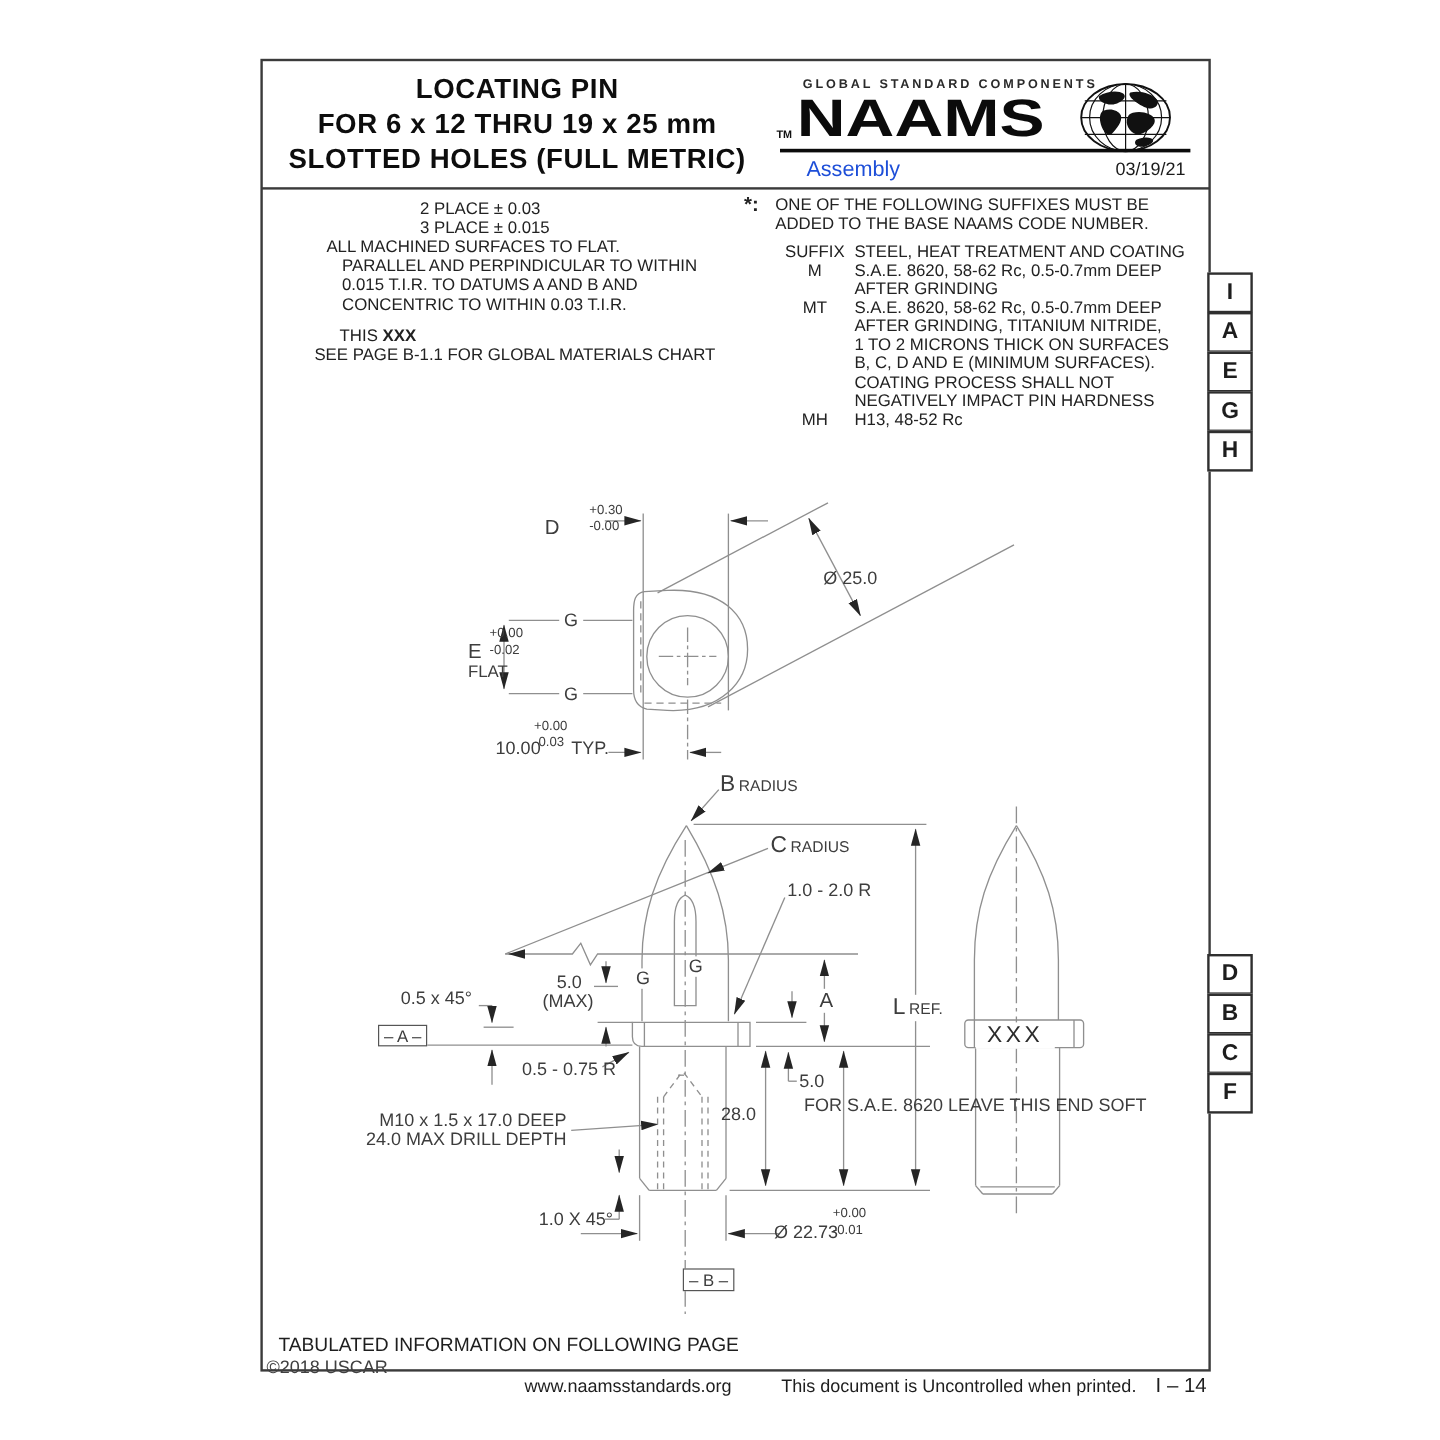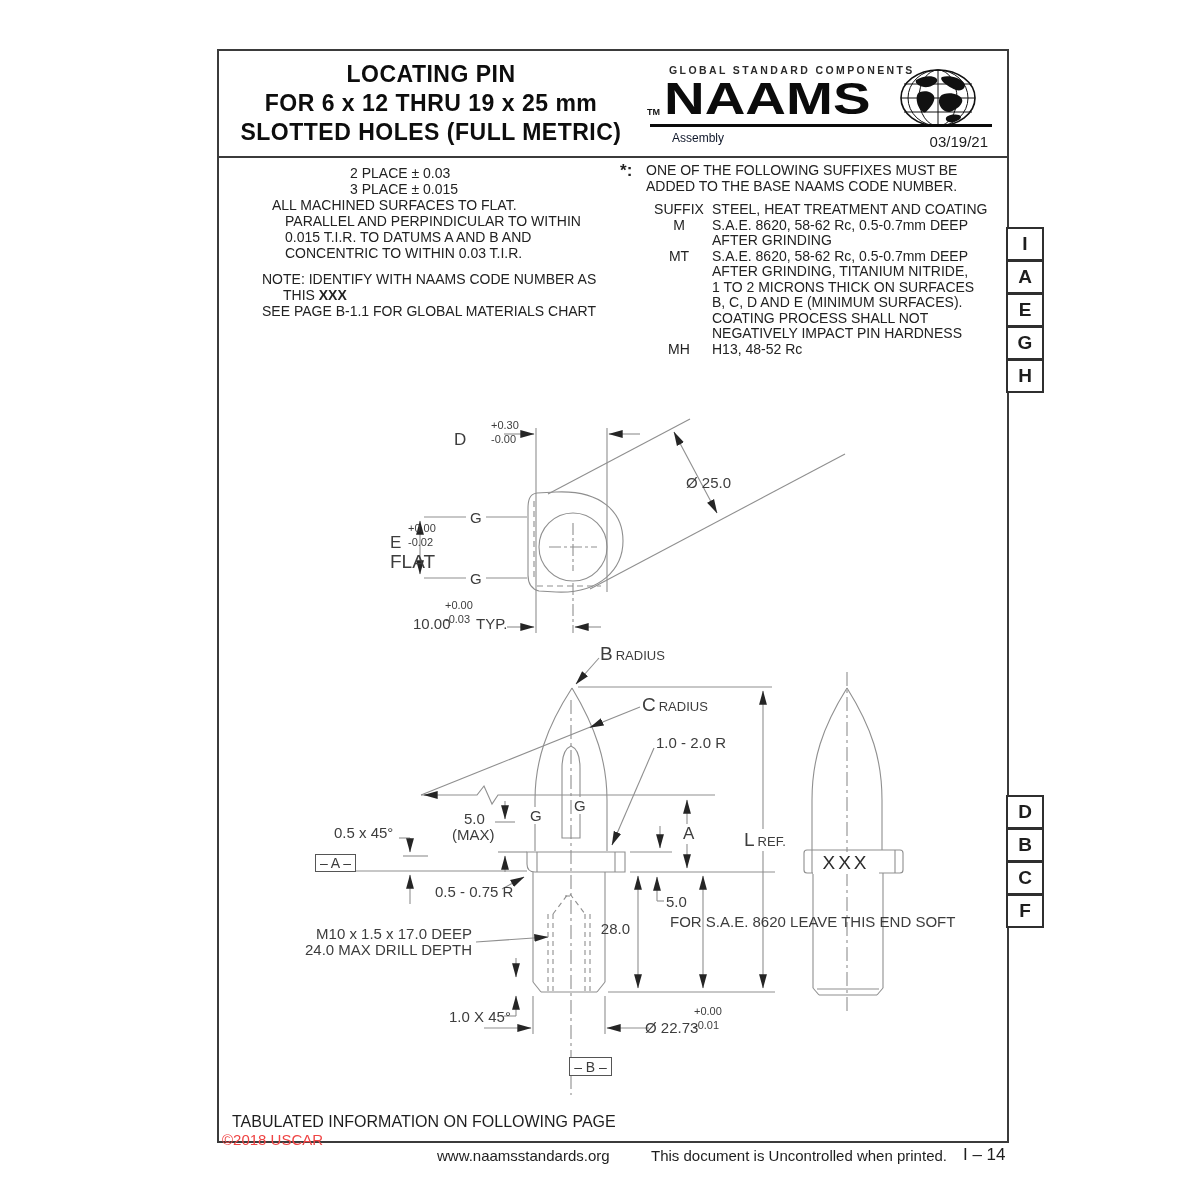--- a/index.html
+++ b/index.html
@@ -11,21 +11,21 @@
   #header-divider{position:absolute;left:218px;top:156px;width:790px;height:2px;background:#3b3b3b;}
   
   #title-block{position:absolute;left:228px;top:60px;width:406px;text-align:center;
         font-weight:bold;font-size:23px;line-height:29px;color:#0d0d0d;letter-spacing:.5px;}
   #brand-tagline{position:absolute;left:669px;top:64px;font-size:10.5px;font-weight:bold;
         letter-spacing:2.4px;color:#2a2a2a;}
   #brand-tm{position:absolute;left:647px;top:107px;font-size:9px;font-weight:bold;color:#111;}
   #brand-name{position:absolute;left:664px;top:74px;font-size:44px;font-weight:bold;color:#0b0b0b;
         transform:scaleX(1.28);transform-origin:left top;letter-spacing:0px;}
   #brand-underline{position:absolute;left:650px;top:124px;width:342px;height:3px;background:#0b0b0b;}
-  #brand-division{position:absolute;left:672px;top:131px;font-size:12px;color:#0f172a;}
+  #brand-division{position:absolute;left:672px;top:131px;font-size:18px;color:#1d4ed8;}
   #brand-date{position:absolute;left:900px;top:133px;width:88px;text-align:right;font-size:15px;color:#1b1b1b;}
   #globe{position:absolute;left:898px;top:68px;}
   
   #left-notes{position:absolute;left:262px;top:165px;width:390px;font-size:14px;line-height:16px;color:#222;}
   .tol-item{margin-left:88px;}
   .ind10{margin-left:10px;} .ind23{margin-left:23px;} .ind21{margin-left:21px;} .gap10{height:10px;}
   #suffix-block{position:absolute;left:620px;top:163px;width:386px;font-size:14px;line-height:15.5px;color:#222;}
   .suf-intro{display:flex;}
   .suf-star{width:26px;font-weight:bold;font-size:17px;}
   .suf-table{margin-left:26px;margin-top:8px;}
@@ -33,35 +33,35 @@
   .suf-c1{width:66px;text-align:center;flex:0 0 66px;}
   .suf-c1 .hdr, .suf-c2 .hdr{}
   .suf-c2{flex:1;}
   
   .zone-box{position:absolute;left:1006px;width:38px;height:34px;border:2px solid #2f2f2f;
         box-sizing:border-box;background:#fff;display:flex;align-items:center;justify-content:center;
         font-size:19px;font-weight:bold;color:#1d1d1d;}
   
   .lbl{position:absolute;font-size:15px;color:#3d3d3d;white-space:nowrap;}
   .lbl.sm{font-size:11px;}
-  .lbl.md{font-size:19px;}
+  .lbl.md{font-size:14px;}
   .lbl.lg{font-size:17px;}
   .lbl.bg{background:#fff;padding:0 2px;}
   .pair{display:flex;align-items:baseline;gap:3px;}
   .pair .big{font-size:19px;color:#3d3d3d;}
   .pair .small{font-size:13px;color:#3d3d3d;}
   .datum-box{position:absolute;border:1.3px solid #555;background:#fff;display:flex;
         align-items:center;justify-content:center;font-size:14px;color:#3d3d3d;box-sizing:border-box;}
   .ralign{text-align:right;}
   .calign{text-align:center;}
   #xxx-label{position:absolute;left:813px;top:852px;width:66px;text-align:center;font-size:19px;
         letter-spacing:3px;color:#2c2c2c;background:#fff;}
   
   #tabulated{position:absolute;left:232px;top:1113px;font-size:16px;color:#1e1e1e;}
-  #footer-copyright{position:absolute;left:222px;top:1131px;font-size:15px;color:#ef4444;}
+  #footer-copyright{position:absolute;left:222px;top:1131px;font-size:15px;color:#404040;}
   #footer-website{position:absolute;left:437px;top:1147px;width:166px;text-align:center;font-size:15px;color:#1e1e1e;}
   #footer-uncontrolled{position:absolute;left:651px;top:1147px;font-size:15px;color:#1e1e1e;}
   #footer-page{position:absolute;left:963px;top:1145px;font-size:17px;color:#1e1e1e;}
   svg line,svg path,svg circle,svg ellipse,svg rect{vector-effect:non-scaling-stroke;}
 </style>
 </head>
 <body>
 
 <div id="page">
 
@@ -213,21 +213,20 @@
   <div id="brand-date">03/19/21</div>
 
   <div id="left-notes">
     <div class="tol-item">2 PLACE ± 0.03</div>
     <div class="tol-item">3 PLACE ± 0.015</div>
     <div class="ind10">ALL MACHINED SURFACES TO FLAT.</div>
     <div class="ind23">PARALLEL AND PERPINDICULAR TO WITHIN</div>
     <div class="ind23">0.015 T.I.R. TO DATUMS A AND B AND</div>
     <div class="ind23">CONCENTRIC TO WITHIN 0.03 T.I.R.</div>
     <div class="gap10"></div>
-    <div>NOTE: IDENTIFY WITH NAAMS CODE NUMBER AS</div>
     <div class="ind21"><span>THIS</span>&nbsp;<b>XXX</b></div>
     <div>SEE PAGE B-1.1 FOR GLOBAL MATERIALS CHART</div>
   </div>
 
   <div id="suffix-block">
     <div class="suf-intro">
       <div class="suf-star"><span>*</span><span>:</span></div>
       <div>
         <div>ONE OF THE FOLLOWING SUFFIXES MUST BE</div>
         <div>ADDED TO THE BASE NAAMS CODE NUMBER.</div>

